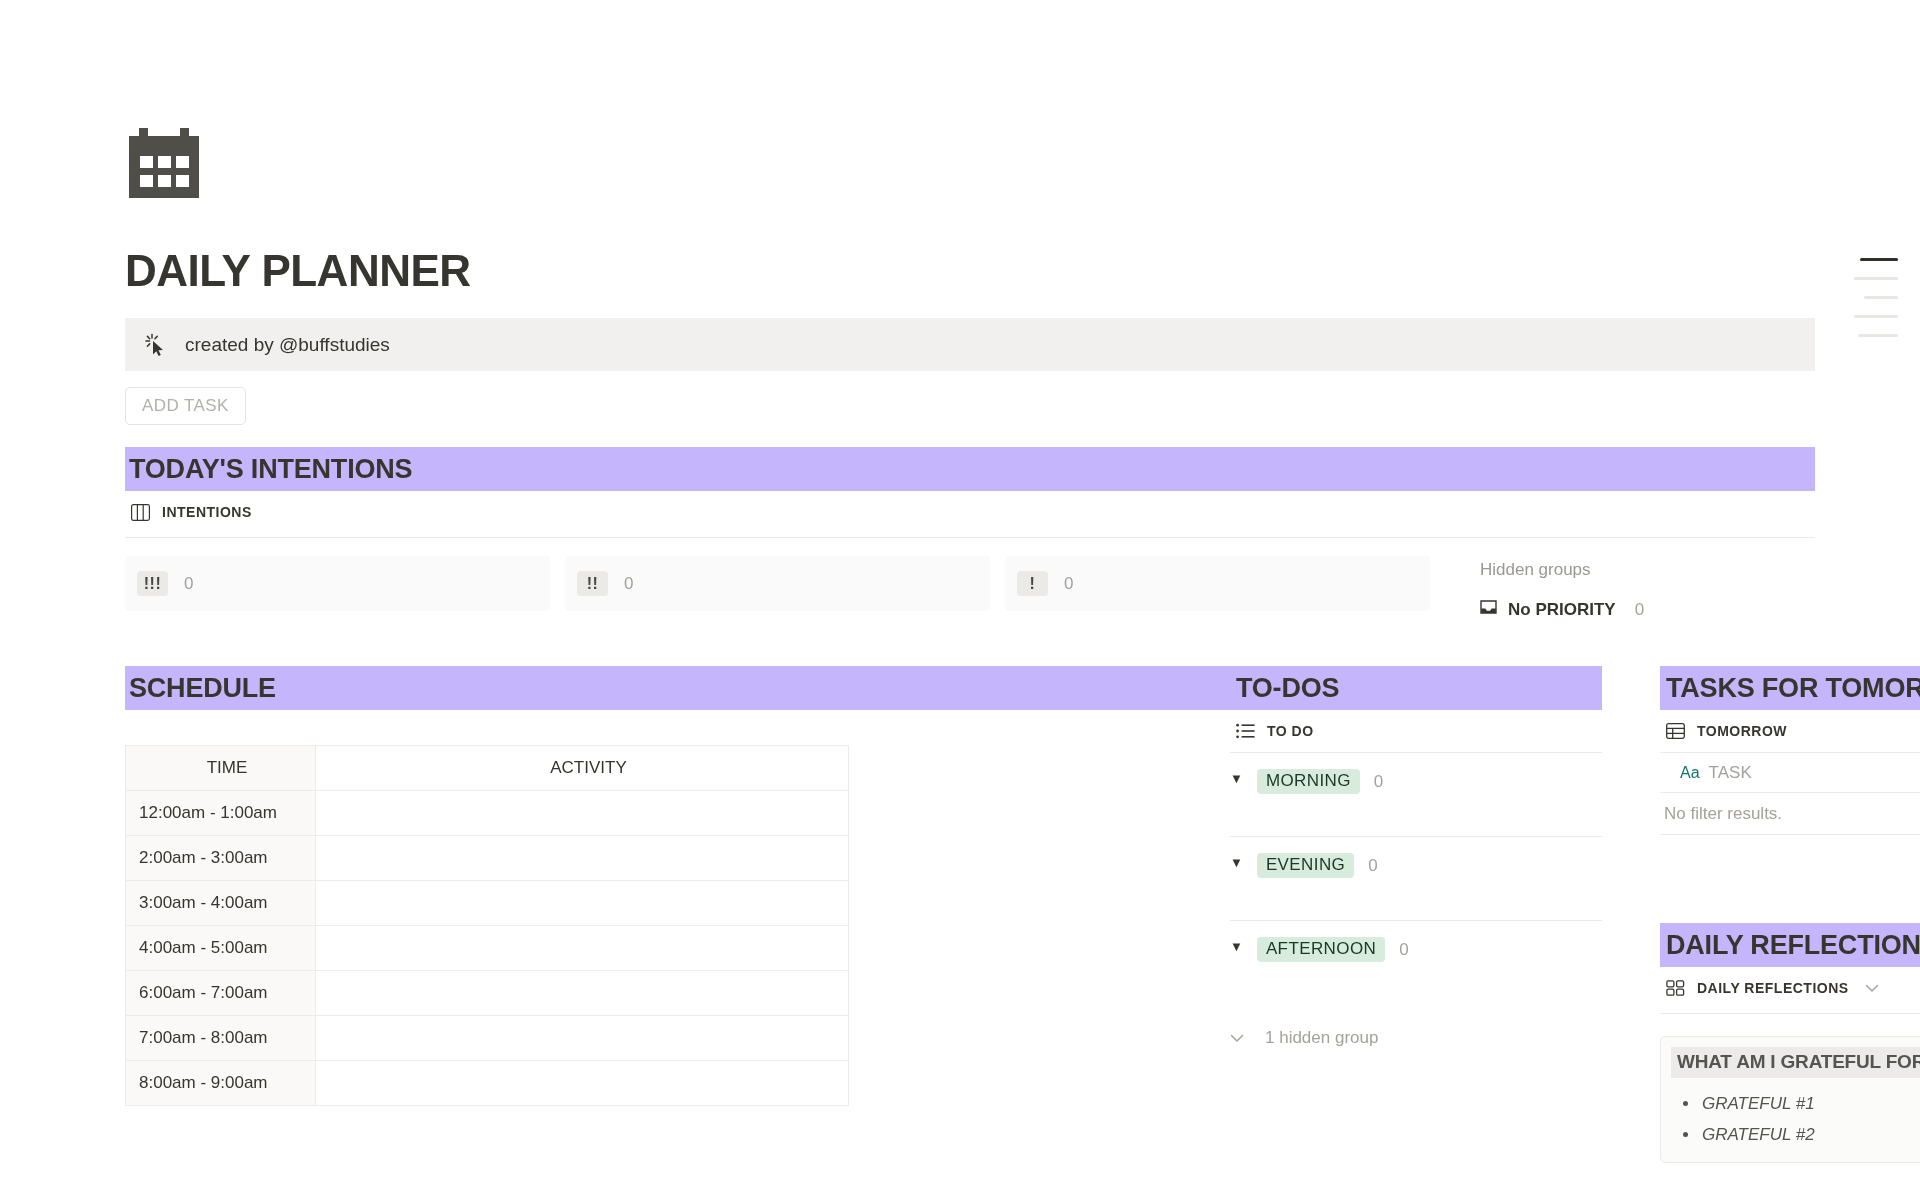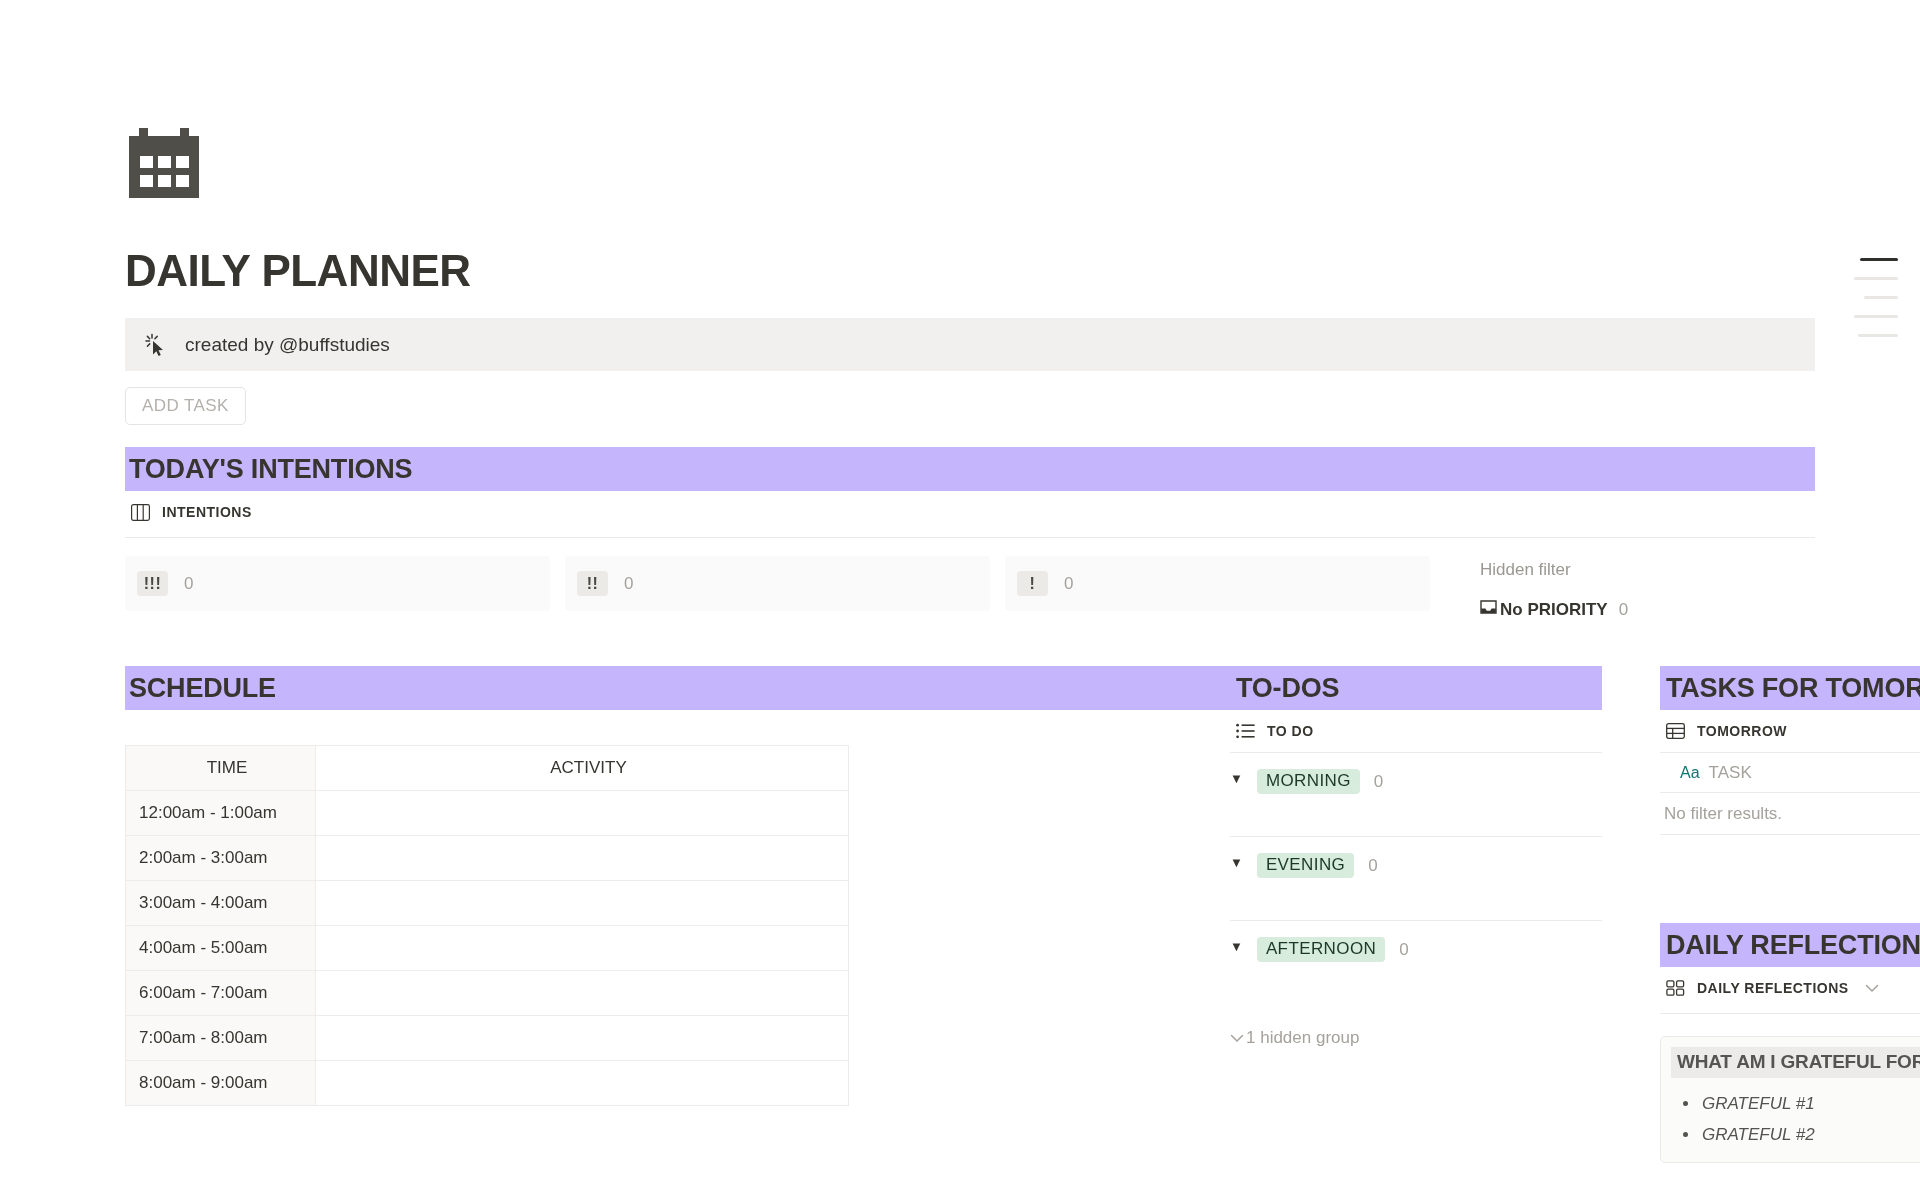--- a/index.html
+++ b/index.html
@@ -115,21 +115,21 @@
     padding: 0 6px;
   }
   .col-count { font-size: 17px; color: #a5a29c; }
 
   .hidden-groups { flex: 1; padding-left: 35px; padding-top: 4px; }
   .hidden-groups-label { font-size: 17px; color: #9b9892; }
   .hidden-group-item {
     margin-top: 20px;
     display: flex;
     align-items: center;
-    gap: 3px;
+    gap: 11px;
     font-size: 17px;
     font-weight: 600;
     color: #37352f;
   }
   .hidden-group-item .cnt { font-weight: 400; color: #a5a29c; margin-left: 8px; }
 
   
   .lower { margin-top: 46px; display: flex; }
   .col-schedule { width: 1045px; flex: 0 0 1045px; }
   .col-todos { width: 372px; flex: 0 0 372px; margin-left: 60px; }
@@ -173,21 +173,21 @@
     padding: 2px 9px 3px;
     font-size: 17px;
     letter-spacing: .4px;
     display: inline-block;
   }
   .grp-count { font-size: 17px; color: #a5a29c; line-height: 26px; }
   .hidden-one {
     margin-top: 23px;
     display: flex;
     align-items: center;
-    gap: 2px;
+    gap: 21px;
     font-size: 17px;
     color: #a5a29c;
   }
 
   
   .tomorrow-head {
     display: flex;
     border-top: 1px solid #eceae7;
     border-bottom: 1px solid #eceae7;
     height: 41px;
@@ -327,21 +327,21 @@
         <div class="board-col">
           <span class="prio-badge">!!</span>
           <span class="col-count">0</span>
         </div>
         <div class="board-col">
           <span class="prio-badge">!</span>
           <span class="col-count">0</span>
         </div>
 
         <div class="hidden-groups">
-          <div class="hidden-groups-label">Hidden filter</div>
+          <div class="hidden-groups-label">Hidden groups</div>
           <div class="hidden-group-item">
             <span class="ic">
               <svg width="17" height="15" viewBox="0 0 17 15" xmlns="http://www.w3.org/2000/svg">
                 <path d="M1 1 h15 v12 h-15 z" fill="none" stroke="#37352f" stroke-width="1.4"></path>
                 <path d="M1.2 8.6 h4.2 l1.4 2.1 h3.4 l1.4 -2.1 h4.2 V13 H1.2 Z" fill="#37352f"></path>
               </svg>
             </span>
             <span>No PRIORITY</span>
             <span class="cnt">0</span>
           </div>

